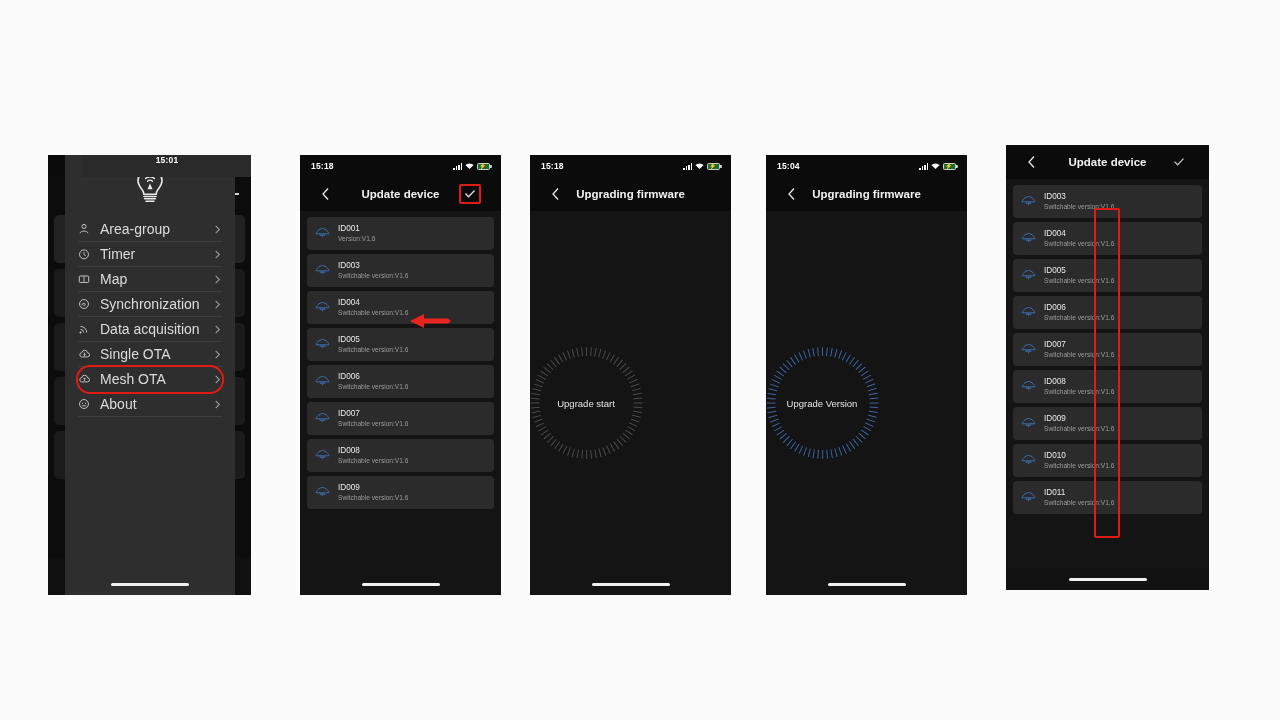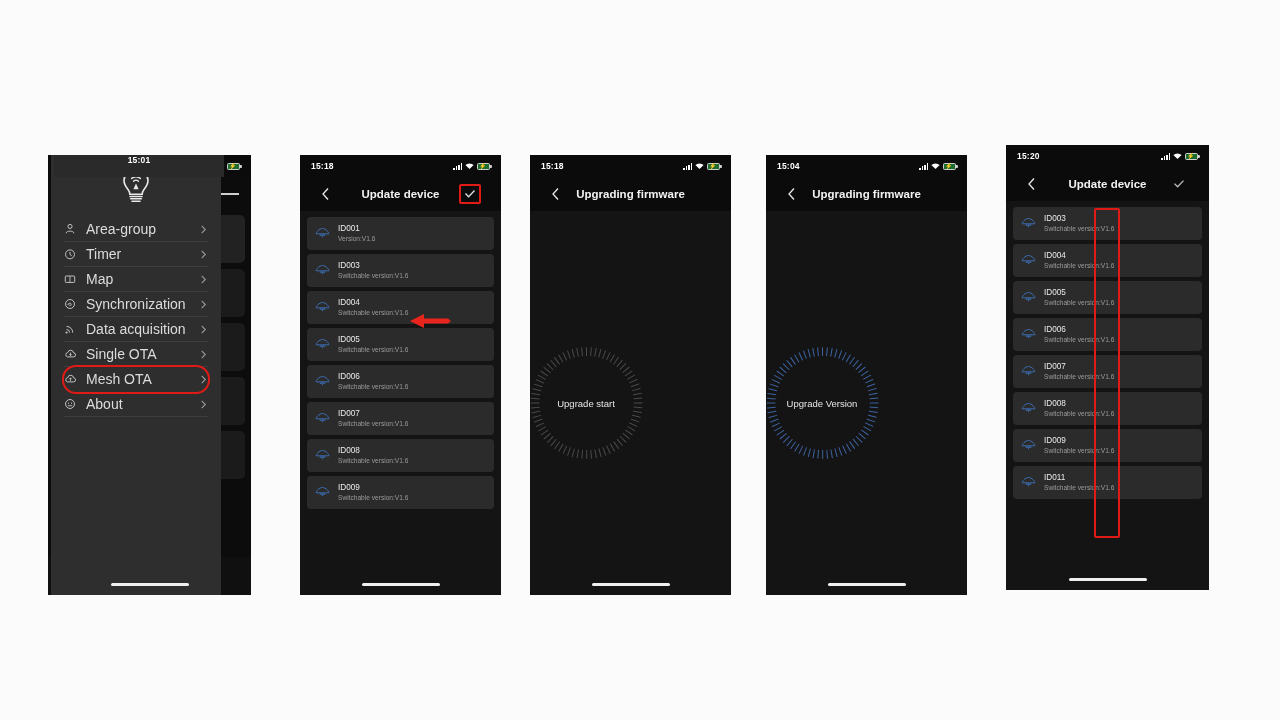--- a/index.html
+++ b/index.html
@@ -100,21 +100,21 @@
   }
   .bg-card.hl { background: #222; }
   .bg-card-lbl { color: #8e8e8e; font-size: 6.5px; }
   .bg-card-lbl.bright { color: #cfcfcf; }
   .bg-tabbar {
     height: 38px; background: #101010; display: flex;
     align-items: center; justify-content: center; flex-direction: column; gap: 2px;
   }
   .bg-tab-lbl { color: #bdbdbd; font-size: 6px; }
   .drawer {
-    position: absolute; left: 3px; top: 0; bottom: 0; width: 170px;
+    position: absolute; left: 17px; top: 0; bottom: 0; width: 170px;
     background: #2e2e2e; display: flex; flex-direction: column;
   }
   .drawer-logo { height: 62px; display: flex; align-items: center; justify-content: center; }
   .menu { padding: 0 13px; }
   .menu-item {
     height: 25px; display: flex; align-items: center;
     border-bottom: 1px solid #3d3d3d; position: relative;
   }
   .menu-item .mi-icon { width: 22px; display: flex; align-items: center; color: #c9c9c9; }
   .menu-item .mi-label { flex: 1; color: #dcdcdc; font-size: 14px; }
@@ -701,39 +701,20 @@
           <div class="tick" style="transform: rotate(340deg);"></div>
           <div class="tick" style="transform: rotate(345deg);"></div>
           <div class="tick" style="transform: rotate(350deg);"></div>
           <div class="tick" style="transform: rotate(355deg);"></div>
         </div>
     </div>
     <div class="home-ind"></div>
   </div>
 
   <div class="phone" id="phone5">
-    <div class="statusbar">
-      <span class="st-time">15:20</span>
-      <span class="st-icons">
-        <span class="ico-signal">
-            <i></i>
-            <i></i>
-            <i></i>
-            <i></i>
-          </span>
-        <span class="ico-wifi">
-            <svg width="9" height="7" viewBox="0 0 9 7">
-              <path d="M4.5 6 L0.4 2.1 A6 6 0 0 1 8.6 2.1 Z" fill="#fff"></path>
-            </svg>
-          </span>
-        <span class="ico-batt">
-            <span>⚡</span>
-          </span>
-      </span>
-    </div>
     <div class="navbar">
       <span class="nav-back">
         <svg width="11" height="14" viewBox="0 0 11 14">
             <path d="M8 1.5 L3 7 L8 12.5" fill="none" stroke="currentColor" stroke-width="1.3"></path>
           </svg>
       </span>
       <span class="nav-title">Update device</span>
       <span class="nav-check">
         <svg width="12" height="10" viewBox="0 0 12 10">
             <path d="M1.5 4.6 L4.6 7.8 L10.5 1.6" fill="none" stroke="#bdbdbd" stroke-width="1.3"></path>
@@ -818,20 +799,31 @@
           <div class="dev-ver">Switchable version:V1.6</div>
         </span>
       </div>
       <div class="dev-row">
         <span class="lamp"><svg width="15" height="12" viewBox="0 0 20 15">
               <path d="M10 1.5 C5.5 1.5 1.5 6.6 1.5 8.6 h17 C18.5 6.6 14.5 1.5 10 1.5 Z" fill="none" stroke="#3d6fb4" stroke-width="1.3"></path>
               <rect x="6" y="9.4" width="8" height="1.8" rx=".9" fill="#3d6fb4"></rect>
               <path d="M10 11.4 v1.8" stroke="#3d6fb4" stroke-width="1.2"></path>
             </svg></span>
         <span class="dev-txt">
+          <div class="dev-id">ID010</div>
+          <div class="dev-ver">Switchable version:V1.6</div>
+        </span>
+      </div>
+      <div class="dev-row">
+        <span class="lamp"><svg width="15" height="12" viewBox="0 0 20 15">
+              <path d="M10 1.5 C5.5 1.5 1.5 6.6 1.5 8.6 h17 C18.5 6.6 14.5 1.5 10 1.5 Z" fill="none" stroke="#3d6fb4" stroke-width="1.3"></path>
+              <rect x="6" y="9.4" width="8" height="1.8" rx=".9" fill="#3d6fb4"></rect>
+              <path d="M10 11.4 v1.8" stroke="#3d6fb4" stroke-width="1.2"></path>
+            </svg></span>
+        <span class="dev-txt">
           <div class="dev-id">ID011</div>
           <div class="dev-ver">Switchable version:V1.6</div>
         </span>
       </div>
     </div>
     <div class="home-ind"></div>
   </div>
 
   <svg class="red-arrow" style="left:404px; top:310px;" width="48" height="22" viewBox="0 0 48 22">
     <path d="M47 11 L44 13.5 L20 13.6 L20 8.4 L44 8.5 Z" fill="#e8251c"></path>

